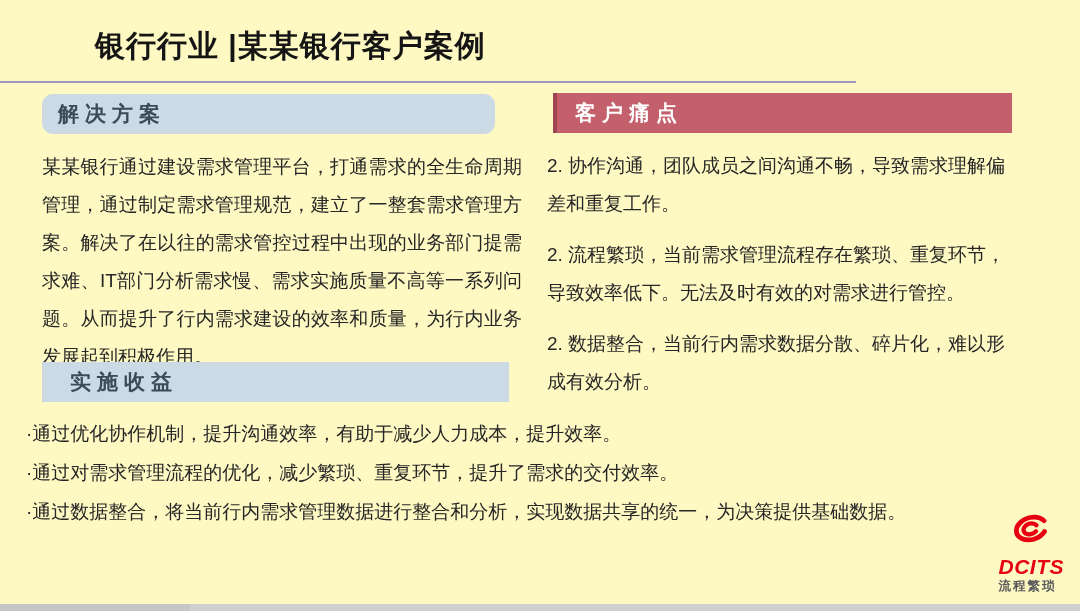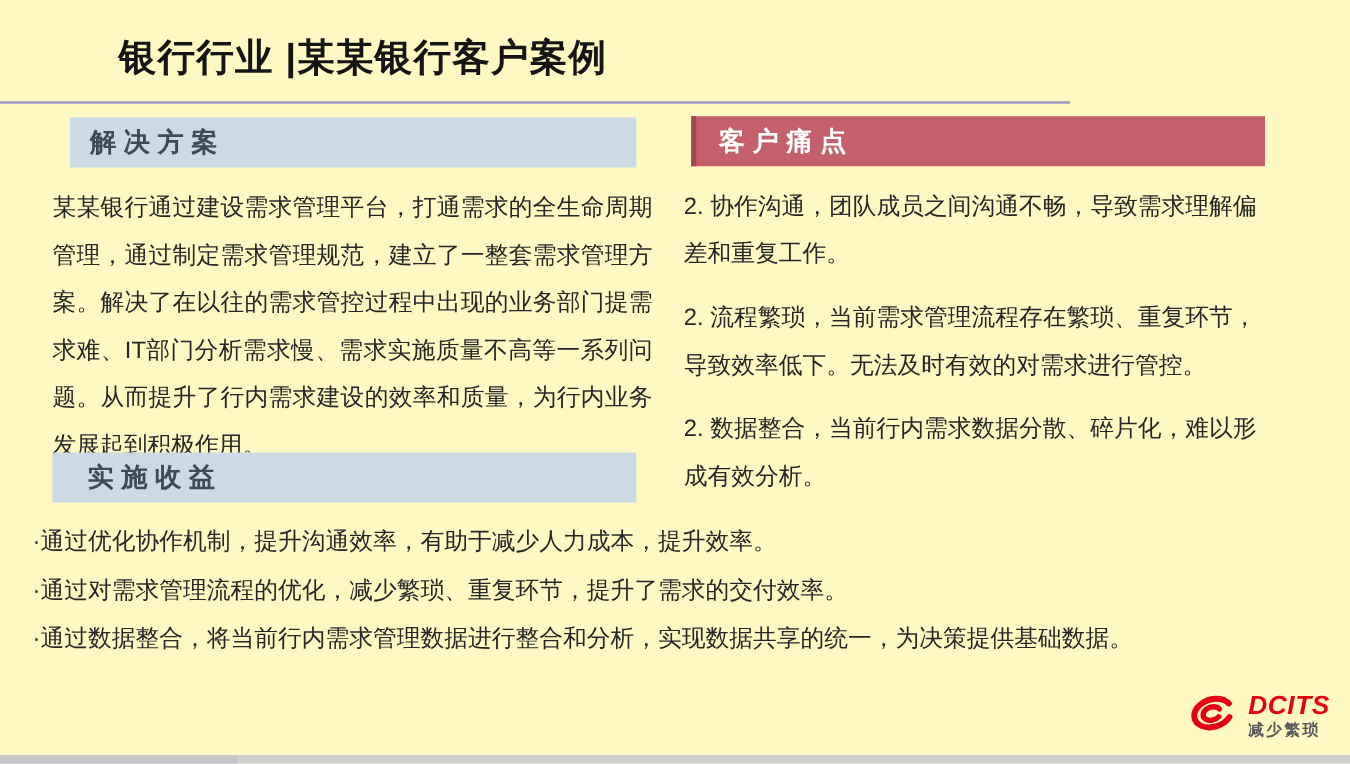--- a/index.html
+++ b/index.html
@@ -41,40 +41,40 @@
     background:var(--accent-blue);
     color:var(--header-text);
     padding-left:16px;
   }
   .header-red{
     background:var(--accent-red);
     color:#ffffff;
     border-left:4px solid var(--accent-red-dark);
     padding-left:18px;
   }
-  .solution-header{left:56px;top:94px;width:437px;}
+  .solution-header{left:42px;top:94px;width:437px;border-radius:11px;}
   .pain-header{left:553px;top:93px;width:437px;}
   .benefits-header{left:42px;top:362px;width:439px;padding-left:28px;}
   .solution-paragraph{
     position:absolute;left:42px;top:148px;width:480px;
     font-size:19px;line-height:38px;
     text-align:justify;
   }
   .pain-list{
     position:absolute;left:547px;top:147px;width:468px;
     font-size:19px;line-height:38px;
   }
   .pain-list .pain-item{margin:0 0 13px 0;}
   .benefit-list{
     position:absolute;left:26px;top:414px;width:1010px;
     font-size:19px;line-height:39px;
   }
   .logo{
     position:absolute;right:16px;bottom:19px;
-    display:flex;align-items:center;gap:6px;
+    display:flex;align-items:center;gap:6px;flex-direction:column;
   }
   .logo-swirl{width:46px;height:40px;display:block;}
   .logo-text{display:flex;flex-direction:column;line-height:1;}
   .logo-brand{
     color:var(--logo-red);
     font-size:21px;font-weight:700;font-style:italic;
     letter-spacing:0.5px;
   }
   .logo-sub{
     color:#57585a;font-size:12.5px;font-weight:700;
@@ -122,20 +122,20 @@
 
   <div class="logo">
     <svg class="logo-swirl" viewBox="0 0 48 42" aria-hidden="true">
       <g transform="rotate(-18 24 21)">
         <path d="M40 16 A16 11.5 0 1 0 37 27" fill="none" stroke="#e60012" stroke-width="5" stroke-linecap="round"></path>
         <path d="M31 18 A7.5 5.5 0 1 0 28.5 24" fill="none" stroke="#e60012" stroke-width="4.5" stroke-linecap="round"></path>
       </g>
     </svg>
     <div class="logo-text">
       <span class="logo-brand">DCITS</span>
-      <span class="logo-sub">减少繁琐</span>
+      <span class="logo-sub">流程繁琐</span>
     </div>
   </div>
 
   <div class="bottom-bar"></div>
   <div class="bottom-bar-dark"></div>
 
 </div>
 
 </body></html>

